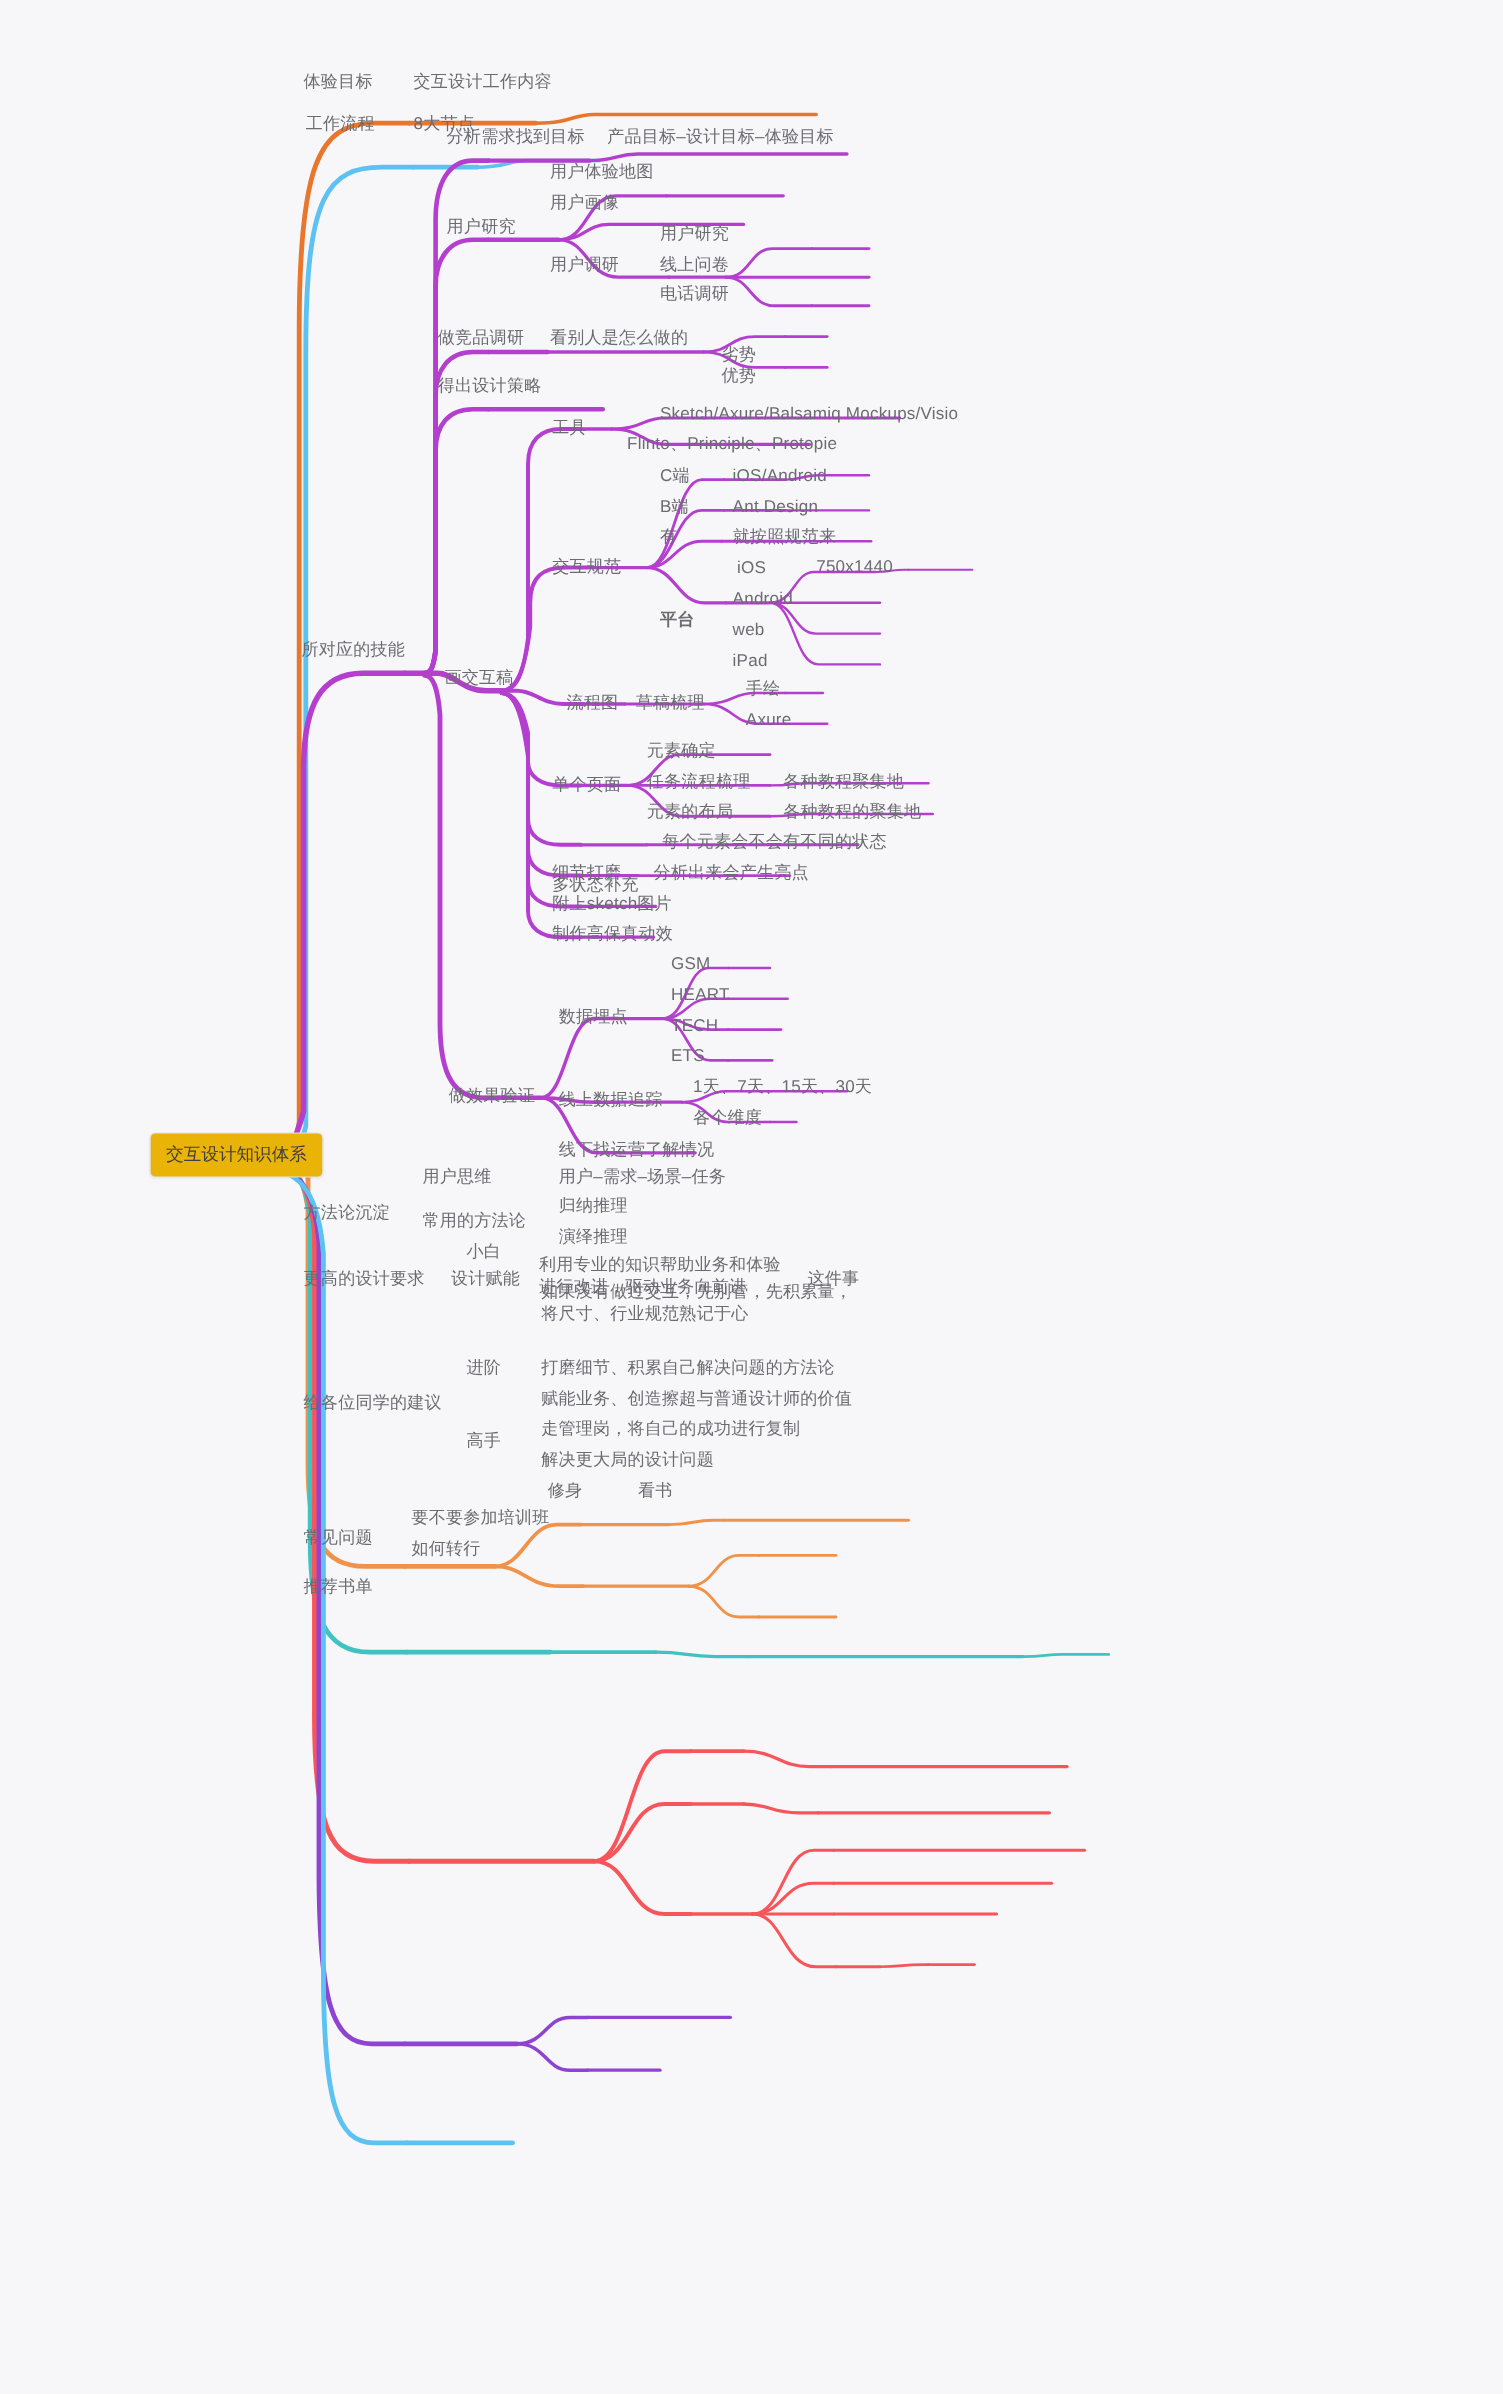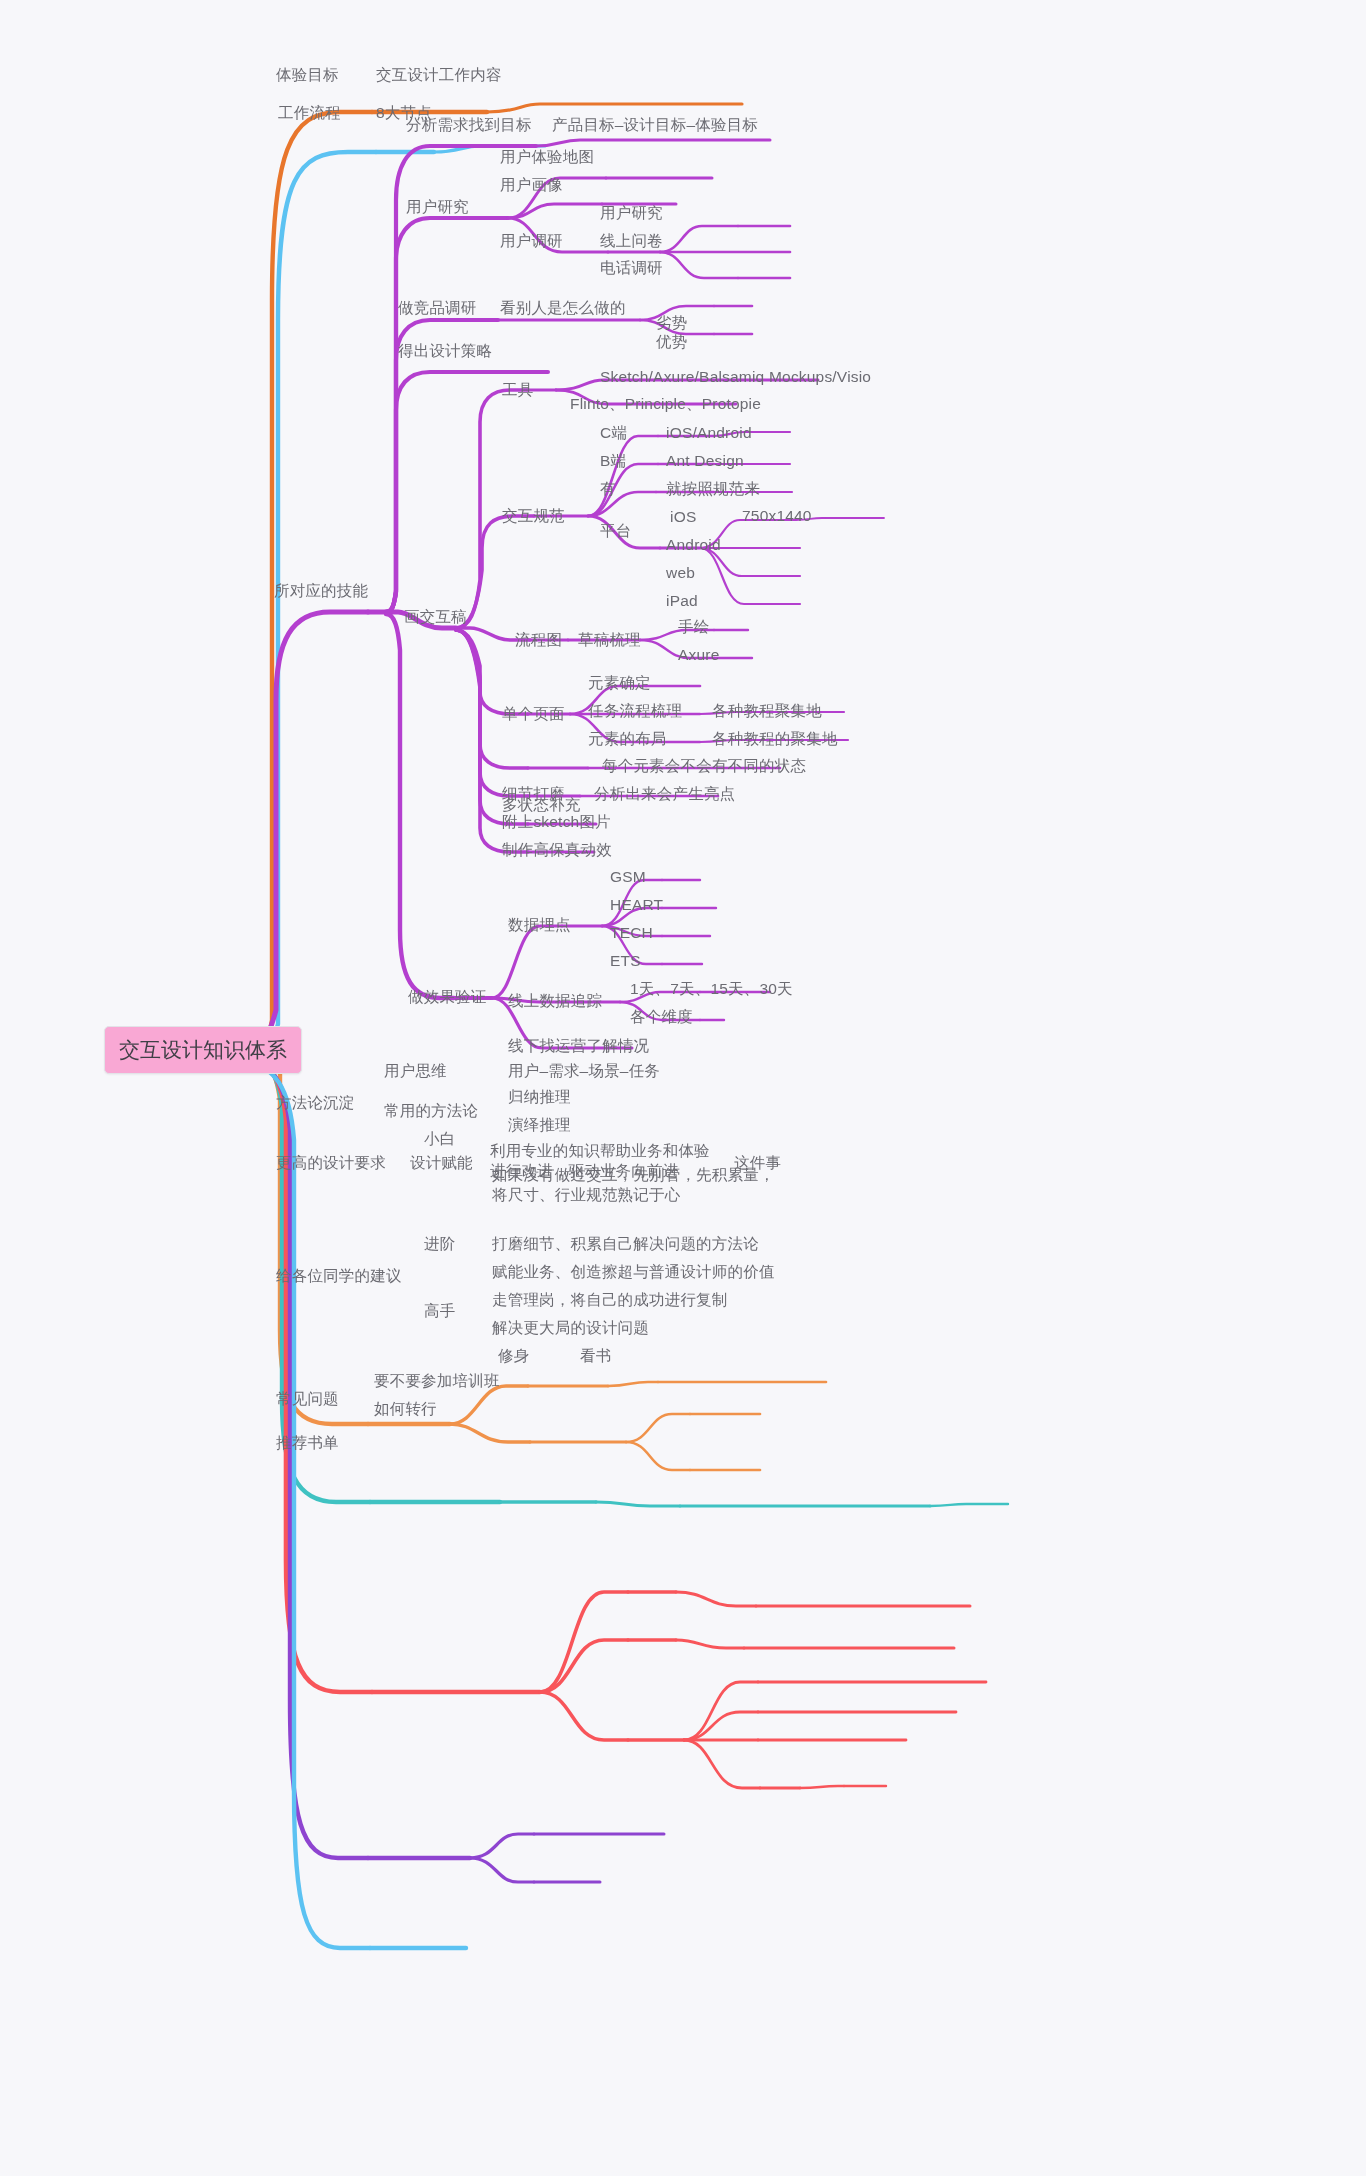--- a/index.html
+++ b/index.html
@@ -16,29 +16,30 @@
     color:#6b6b72;
     font-size:15.5px;
     line-height:19px;
     white-space:pre;
     letter-spacing:.2px;
     transform:translateY(-100%);
   }
   .node.two-line{line-height:19.5px;}
   .root{
     position:absolute;
-    background:#f9a8d4;
+    background:#eab308;
     border:1px solid #e3e3e8;
     border-radius:5px;
     color:#3f3f46;
-    font-size:21px;
+    font-size:16px;
     padding:9px 14px;
     box-shadow:0 1px 2px rgba(0,0,0,.05);
     white-space:nowrap;
     transform:translateY(-50%);
+    margin-left:32px;
   }
 </style>
 </head>
 <body>
 
 <div id="canvas">
 
   <svg class="edges" viewBox="0 0 1366 2176" xmlns="http://www.w3.org/2000/svg">
     <g fill="none" stroke-linecap="round" stroke-linejoin="round">
 
@@ -275,21 +276,21 @@
   <div class="node" style="left:600px;top:386px;text-align:center;">Sketch/Axure/Balsamiq Mockups/Visio</div>
   <div class="node" style="left:570px;top:413px;">Flinto、Principle、Protopie</div>
 
   <div class="node" style="left:502px;top:525px;">交互规范</div>
   <div class="node" style="left:600px;top:442px;">C端</div>
   <div class="node" style="left:666px;top:442px;">iOS/Android</div>
   <div class="node" style="left:600px;top:470px;">B端</div>
   <div class="node" style="left:666px;top:470px;">Ant Design</div>
   <div class="node" style="left:600px;top:498px;">有</div>
   <div class="node" style="left:666px;top:498px;">就按照规范来</div>
-  <div class="node" style="left:600px;top:540px;">平台</div>
+  <div class="node" style="left:600px;top:573px;font-weight:bold;">平台</div>
   <div class="node" style="left:670px;top:526px;">iOS</div>
   <div class="node" style="left:742px;top:525px;">750x1440</div>
   <div class="node" style="left:666px;top:554px;">Android</div>
   <div class="node" style="left:666px;top:582px;">web</div>
   <div class="node" style="left:666px;top:610px;">iPad</div>
 
   <div class="node" style="left:515px;top:649px;">流程图</div>
   <div class="node" style="left:578px;top:649px;">草稿梳理</div>
   <div class="node" style="left:678px;top:636px;">手绘</div>
   <div class="node" style="left:678px;top:664px;">Axure</div>

